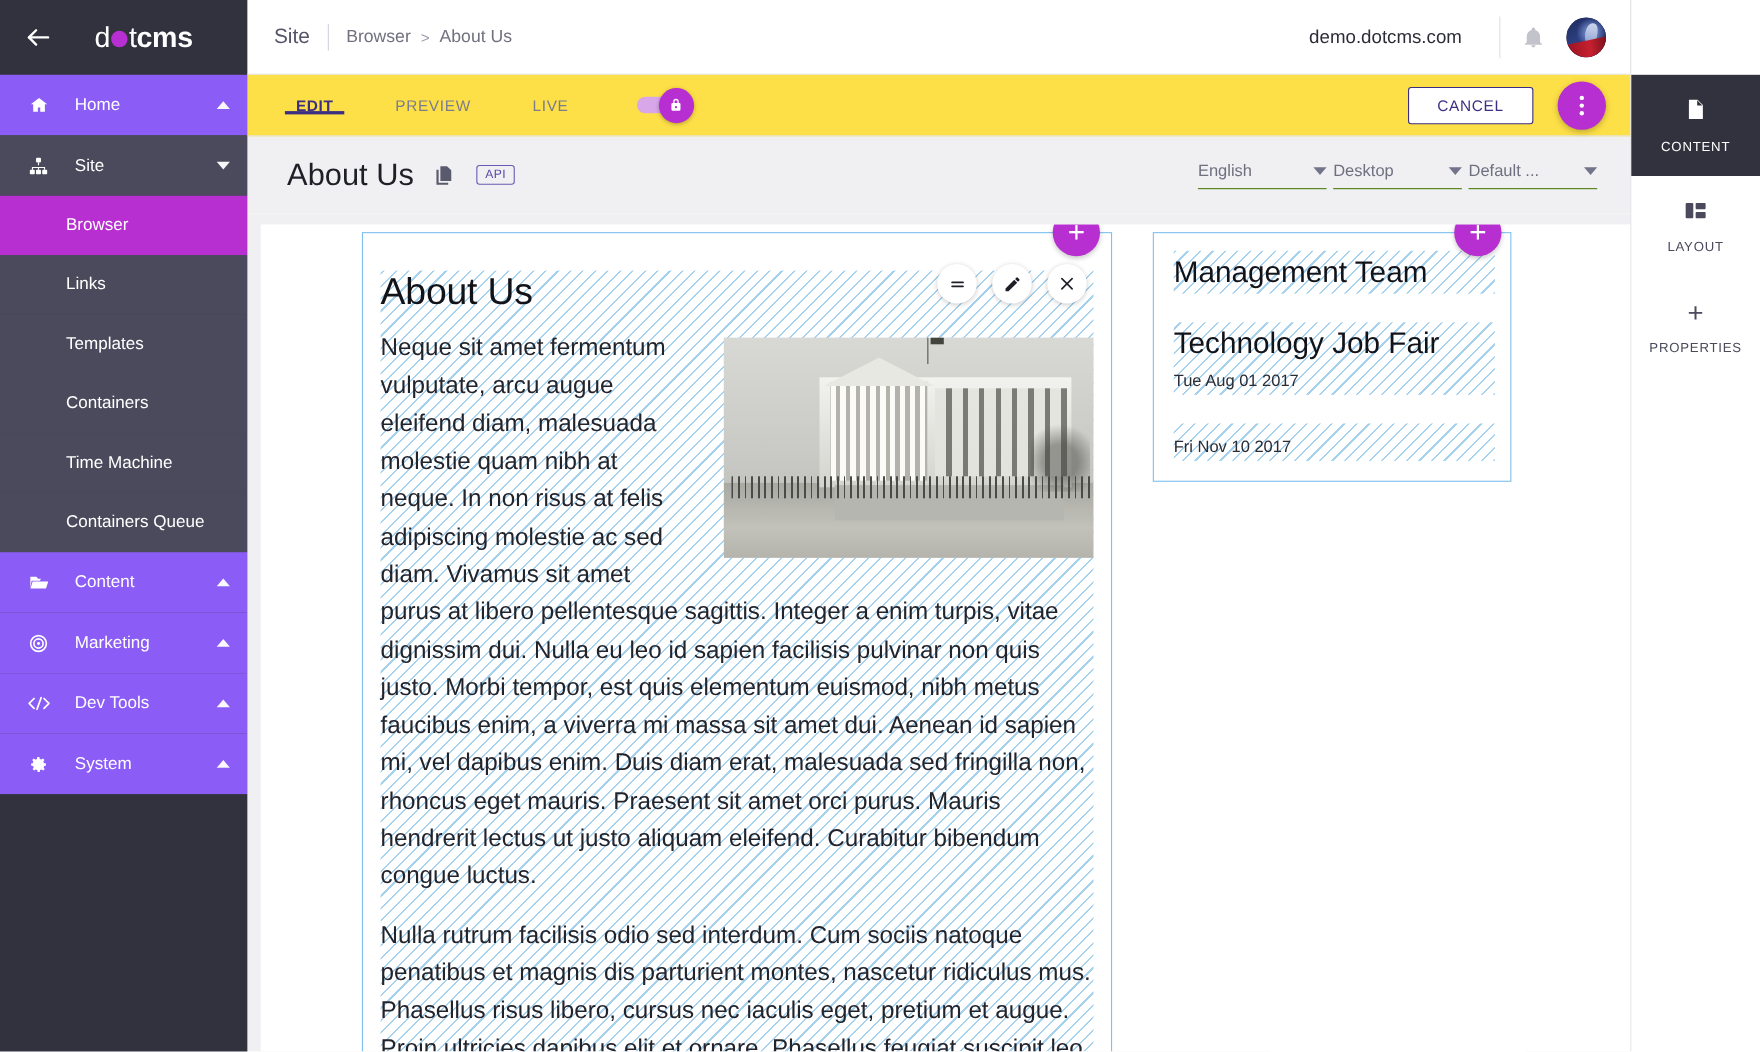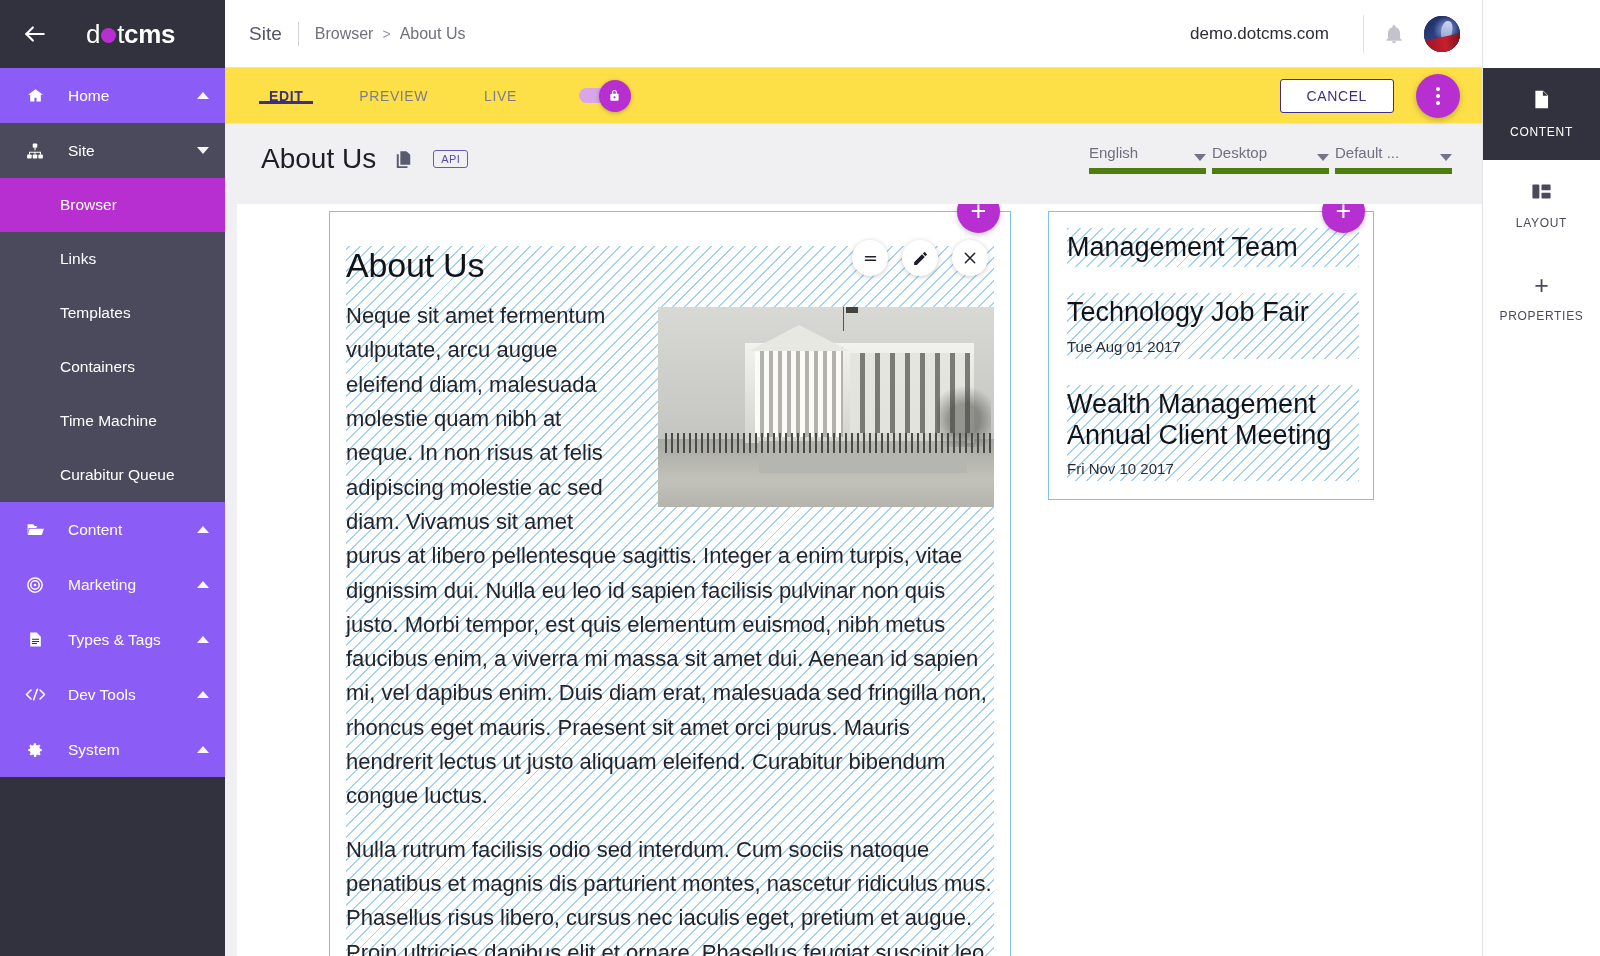--- a/index.html
+++ b/index.html
@@ -165,22 +165,22 @@
   }
   .page-title { font-size: 28px; color: #1f1f28; font-weight: 400; }
   .copy-ico { margin-left: 18px; color: #5a5a6e; cursor: pointer; display:block; }
   .api-badge {
     margin-left: 20px; border: 1px solid #6a5ab5; color: #5848a8;
     border-radius: 3px; font-size: 11px; padding: 2px 7px;
     letter-spacing: .4px; cursor: pointer; text-align: right;
   }
   .selects { margin-left: auto; display: flex; align-items: flex-end; gap: 6px; }
   .sel {
-    width: 117px; border-bottom: 6px solid #4d7c0f; padding: 0 0 7px 0;
-    display: flex; align-items: flex-end; cursor: pointer;
+    width: 117px; border-bottom: 1px solid #4d7c0f; padding: 0 0 7px 0;
+    display: flex; align-items: center; cursor: pointer;
   }
   .sel-val {
     font-size: 15px; color: #6f6f80; white-space: nowrap;
     overflow: hidden; text-overflow: clip;
   }
   .sel-car {
     margin-left: auto; width: 0; height: 0;
     border-left: 6px solid transparent; border-right: 6px solid transparent;
     border-top: 7px solid #73738a;
   }
@@ -371,21 +371,21 @@
     <div class="sb-sub">
       <span>Templates</span>
     </div>
     <div class="sb-sub">
       <span>Containers</span>
     </div>
     <div class="sb-sub">
       <span>Time Machine</span>
     </div>
     <div class="sb-sub">
-      <span>Curabitur Queue</span>
+      <span>Containers Queue</span>
     </div>
 
     <div class="sb-top plain">
       <span class="sb-ico">
         <svg width="19" height="19" viewBox="0 0 24 24" fill="currentColor">
             <path d="M2 5.5h7l2 2.2h3.2L13 10H3.4L2 19V5.5zM4.6 11h18l-2.6 8H2.2l2.4-8z"></path>
           </svg>
       </span>
       <span class="sb-label">Content</span>
       <span class="sb-caret up"></span>
@@ -396,30 +396,20 @@
         <svg width="18" height="18" viewBox="0 0 24 24" fill="none" stroke="currentColor" stroke-width="2">
             <circle cx="12" cy="12" r="9.5"></circle>
             <circle cx="12" cy="12" r="5.6"></circle>
             <circle cx="12" cy="12" r="1.8" fill="currentColor" stroke="none"></circle>
           </svg>
       </span>
       <span class="sb-label">Marketing</span>
       <span class="sb-caret up"></span>
     </div>
 
-    <div class="sb-top plain">
-      <span class="sb-ico">
-        <svg width="17" height="17" viewBox="0 0 24 24" fill="currentColor">
-            <path d="M4.5 2h9.2L19.5 8v14h-15V2z"></path>
-            <path d="M7 11h10v1.5H7zm0 3h10v1.5H7zm0 3h7v1.5H7z" fill="#32323e"></path>
-          </svg>
-      </span>
-      <span class="sb-label">Types &amp; Tags</span>
-      <span class="sb-caret up"></span>
-    </div>
 
     <div class="sb-top plain">
       <span class="sb-ico">
         <svg width="21" height="17" viewBox="0 0 28 20" fill="none" stroke="currentColor" stroke-width="2.1" stroke-linecap="round" stroke-linejoin="round">
             <polyline points="8,4 2,10 8,16"></polyline>
             <line x1="16.5" y1="3" x2="11.5" y2="17"></line>
             <polyline points="20,4 26,10 20,16"></polyline>
           </svg>
       </span>
       <span class="sb-label">Dev Tools</span>
@@ -570,21 +560,20 @@
             <div class="s-block hatch">
               <div class="s-title">Management Team</div>
             </div>
 
             <div class="s-block hatch">
               <div class="s-title">Technology Job Fair</div>
               <div class="s-date">Tue Aug 01 2017</div>
             </div>
 
             <div class="s-block hatch">
-              <div class="s-title">Wealth Management Annual Client Meeting</div>
               <div class="s-date">Fri Nov 10 2017</div>
             </div>
           </div>
 
         </div>
       </div>
     </div>
   </div>
 
   <aside class="rail">

